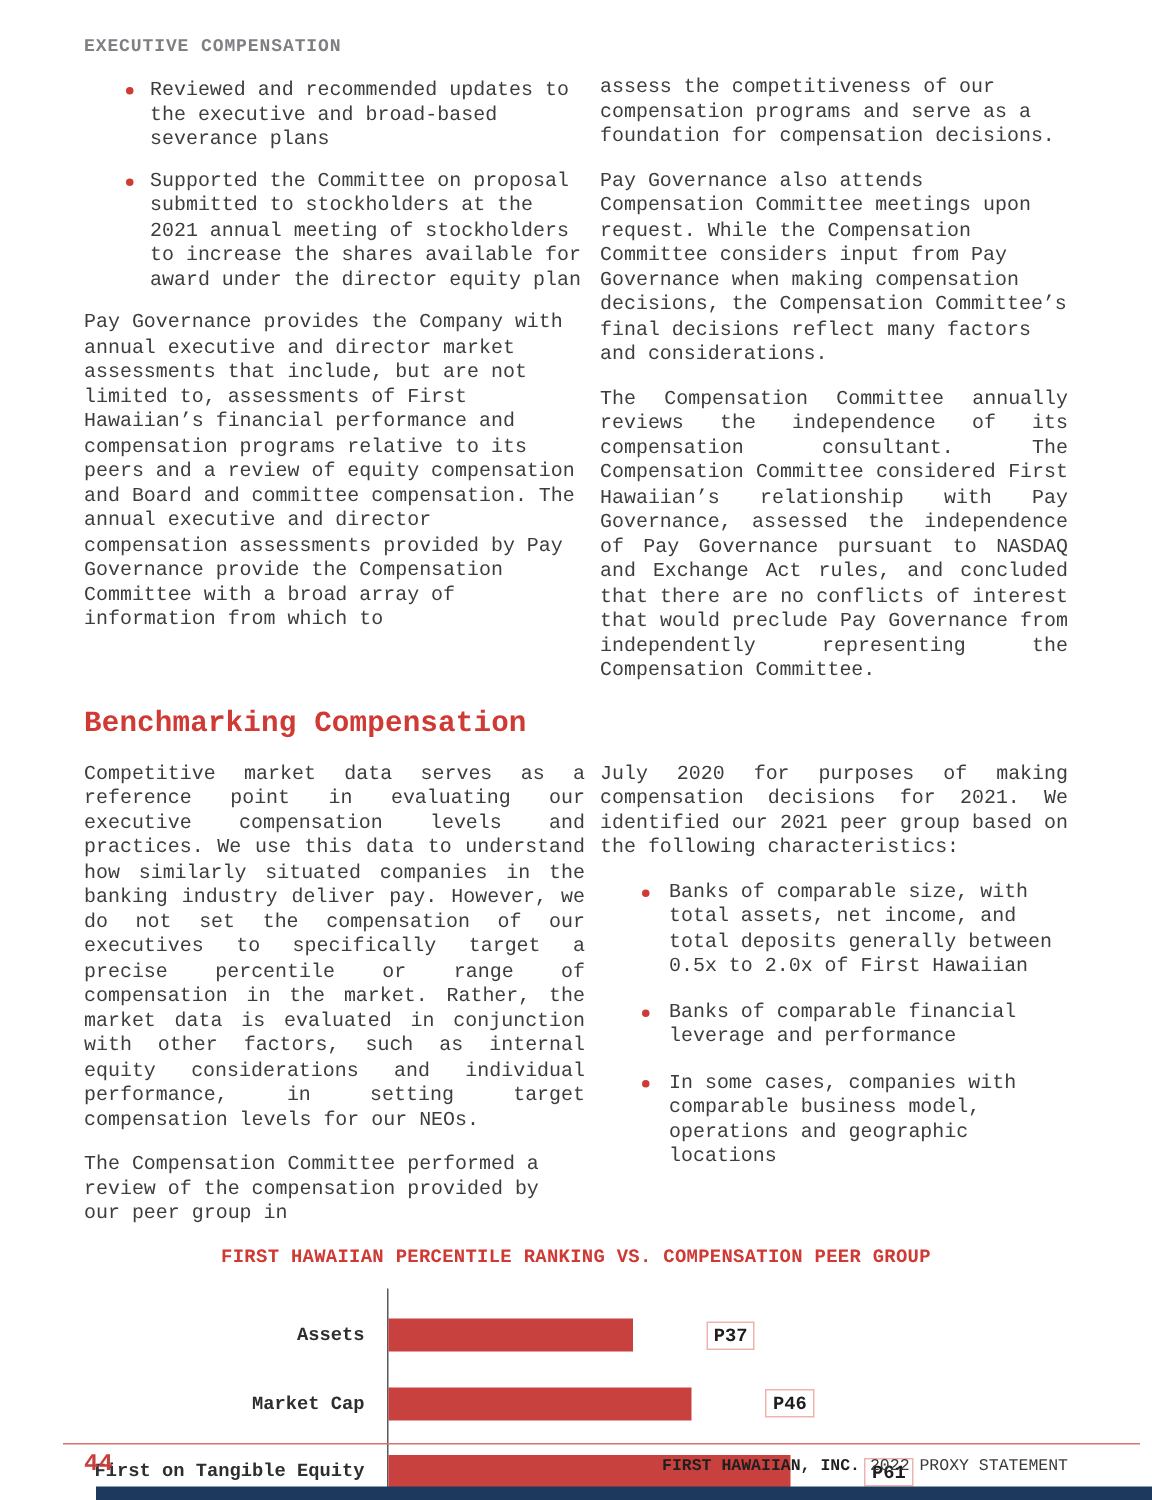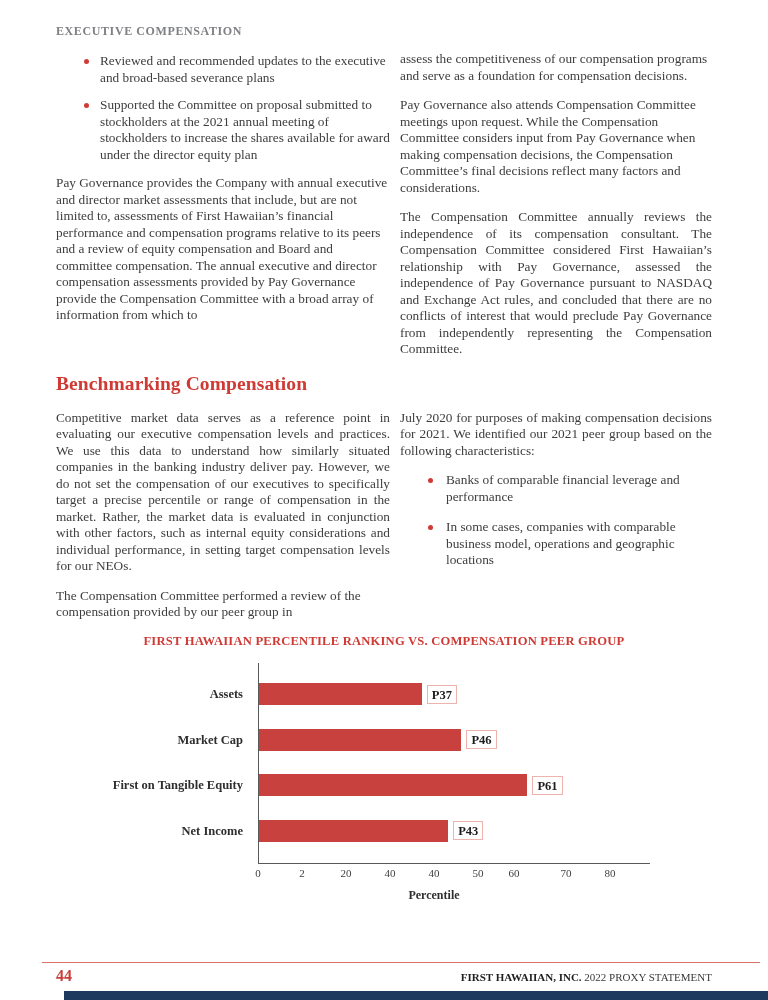--- a/index.html
+++ b/index.html
@@ -4,21 +4,21 @@
 <style>
   :root{
     --accent_red:#cf3a35; --bar_red:#c9413e; --badge_border:#efb3ad;
     --footer_rule:#d9716c; --navy_bar:#1d3a5e; --eyebrow_gray:#7f8084;
     --body_text:#3d3d3d; --axis_gray:#58595b;
   }
   *{margin:0;padding:0;box-sizing:border-box;}
   html,body{background:#fff;}
   .page{
     position:relative; width:768px; height:1000px; background:#fff;
-    font-family:Liberation Serif, serif; color:var(--body_text);
+    font-family:Liberation Mono, monospace; color:var(--body_text);
     overflow:hidden; margin:0 auto;
   }
   .content{padding:24px 56px 0 56px;}
   .eyebrow{
     font-size:12px; font-weight:bold; letter-spacing:.6px;
     color:var(--eyebrow_gray);
   }
   .cols{display:flex; margin-top:12px;}
   .col-left{width:334px; margin-right:10px;}
   .col-right{width:312px;}
@@ -44,21 +44,21 @@
   .chart-title{
     text-align:center; color:var(--accent_red); font-weight:bold;
     font-size:12.6px; letter-spacing:.2px;
   }
   .chart-plot{
     position:relative; margin-left:202px; width:392px; margin-top:14px;
     border-left:1.5px solid var(--axis_gray);
     border-bottom:1.5px solid var(--axis_gray);
     padding:9px 0 9px 0;
   }
-  .chart-row{position:relative; height:45.5px; display:flex; align-items:center;}
+  .chart-row{position:relative; height:45.5px; display:flex; align-items:center;gap:44px;}
   .cat-label{
     position:absolute; left:-202px; width:186px; text-align:right;
     font-size:12.5px; font-weight:bold; color:#2e2e2e; line-height:14px;
   }
   .bar-fill{height:22px; background:var(--bar_red);}
   .val-badge{
     margin-left:5px; border:1px solid var(--badge_border); background:#fff;
     font-size:12.5px; font-weight:bold; color:#1d1d1d; padding:3px 4px 2px 4px;
     line-height:12px;
   }
@@ -121,20 +121,24 @@
     <div class="cols" style="margin-top:0;">
       <div class="col-left">
         <p class="body just">Competitive market data serves as a reference point in evaluating our executive compensation levels and practices. We use this data to understand how similarly situated companies in the banking industry deliver pay. However, we do not set the compensation of our executives to specifically target a precise percentile or range of compensation in the market. Rather, the market data is evaluated in conjunction with other factors, such as internal equity considerations and individual performance, in setting target compensation levels for our NEOs.</p>
         <p class="body">The Compensation Committee performed a review of the compensation provided by our peer group in</p>
       </div>
       <div class="col-right">
         <p class="body just">July 2020 for purposes of making compensation decisions for 2021. We identified our 2021 peer group based on the following characteristics:</p>
         <ul class="blist rt">
           <li>
             <span class="dot"></span>
+            <span>Banks of comparable size, with total assets, net income, and total deposits generally between 0.5x to 2.0x of First Hawaiian</span>
+          </li>
+          <li>
+            <span class="dot"></span>
             <span>Banks of comparable financial leverage and performance</span>
           </li>
           <li>
             <span class="dot"></span>
             <span>In some cases, companies with comparable business model, operations and geographic locations</span>
           </li>
         </ul>
       </div>
     </div>
 

